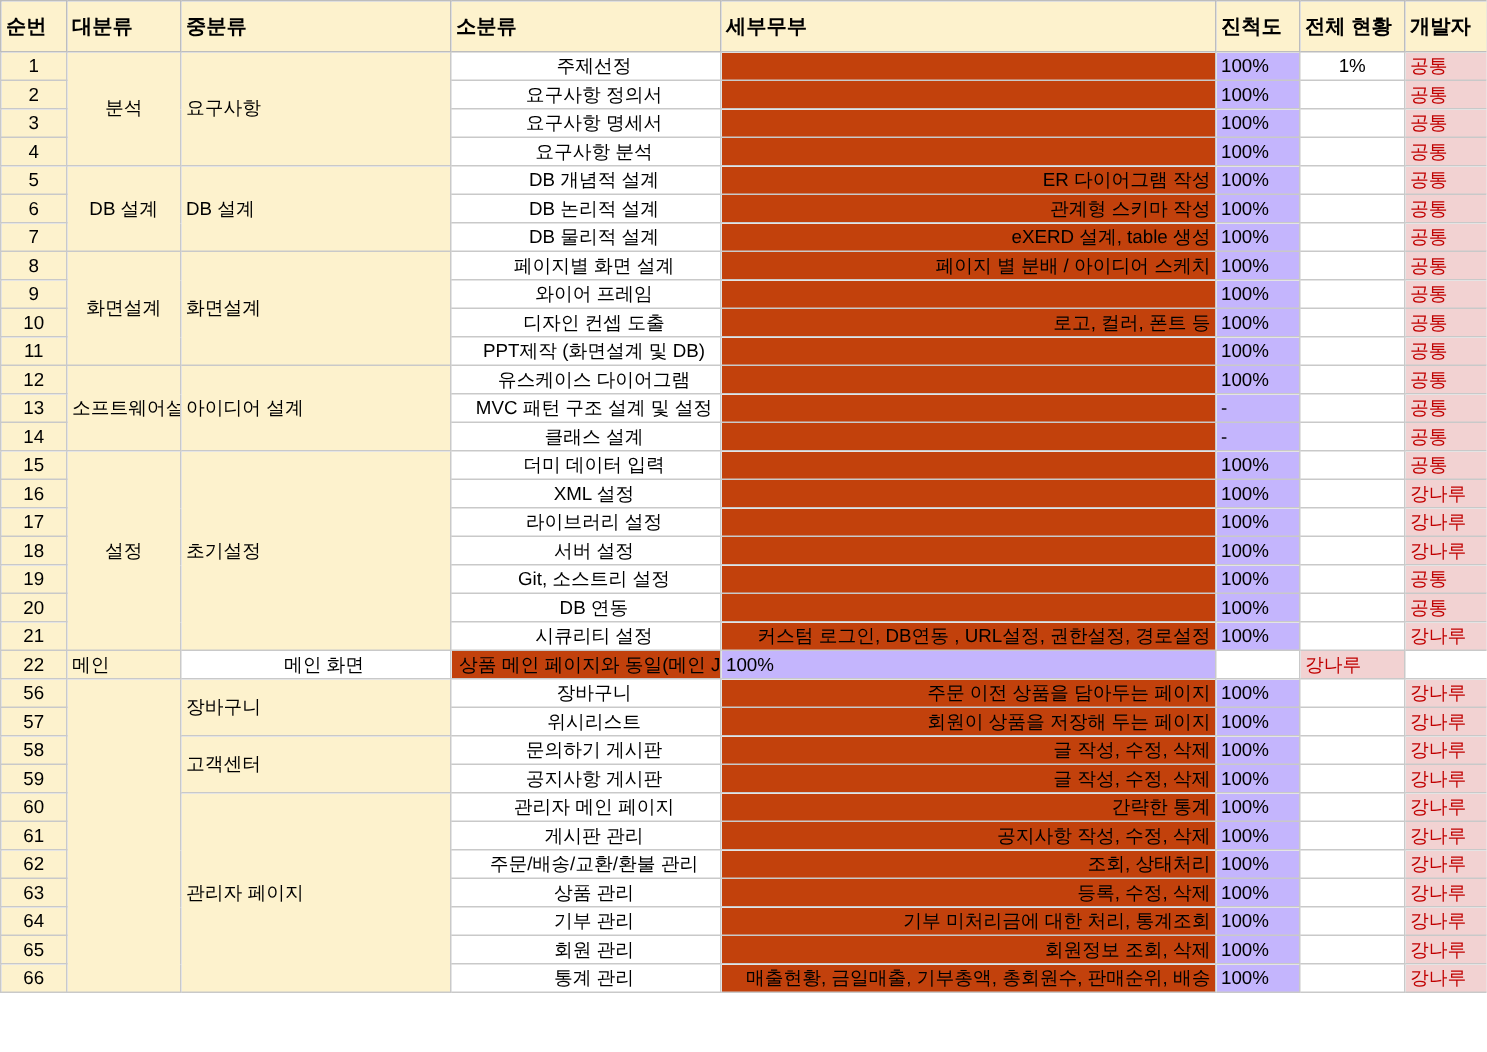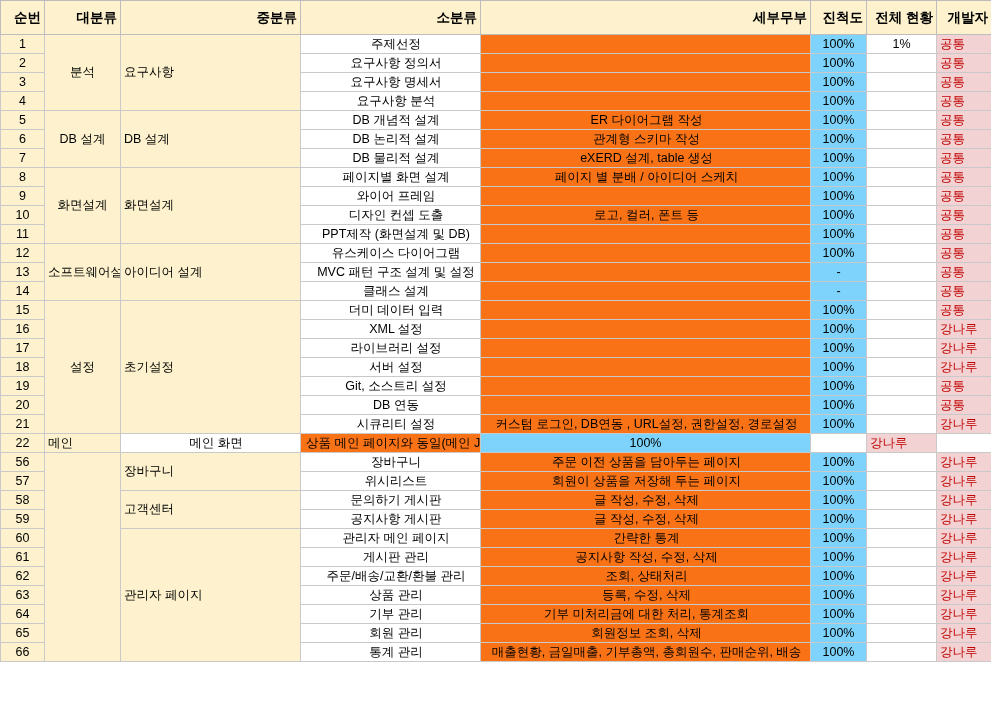--- a/index.html
+++ b/index.html
@@ -19,32 +19,32 @@
     font-size:12.5px;
     height:19px;
     padding:0 3px;
     overflow:hidden;
     white-space:nowrap;
     box-sizing:border-box;
   }
   thead th{
     background:#fdf2cd;
     font-weight:bold;
-    text-align:right;
+    text-align:left;
     height:34px;
     font-size:13.5px;
     border:1px solid #bdbdbd;
     color:#000;
   }
   td.num{background:#fdf2cd;text-align:center;}
   td.cat{background:#fdf2cd;text-align:center;margin-top:24px;}
   td.mid{background:#fdf2cd;}
   td.sub{background:#ffffff;text-align:center;padding-left:14px;}
-  td.detail{background:#f97316;text-align:center;padding-left:5px;}
-  td.prog{background:#7dd3fc;text-align:center;}
+  td.detail{background:#c2410c;text-align:right;padding-left:5px;}
+  td.prog{background:#c4b5fd;text-align:left;}
   td.total{background:#ffffff;text-align:center;}
   td.dev{background:#f2d2d2;text-align:left;color:#c00000;}
 </style>
 </head>
 <body>
 
 <div id="sheet">
   <table>
     <colgroup>
       <col class="c0">

